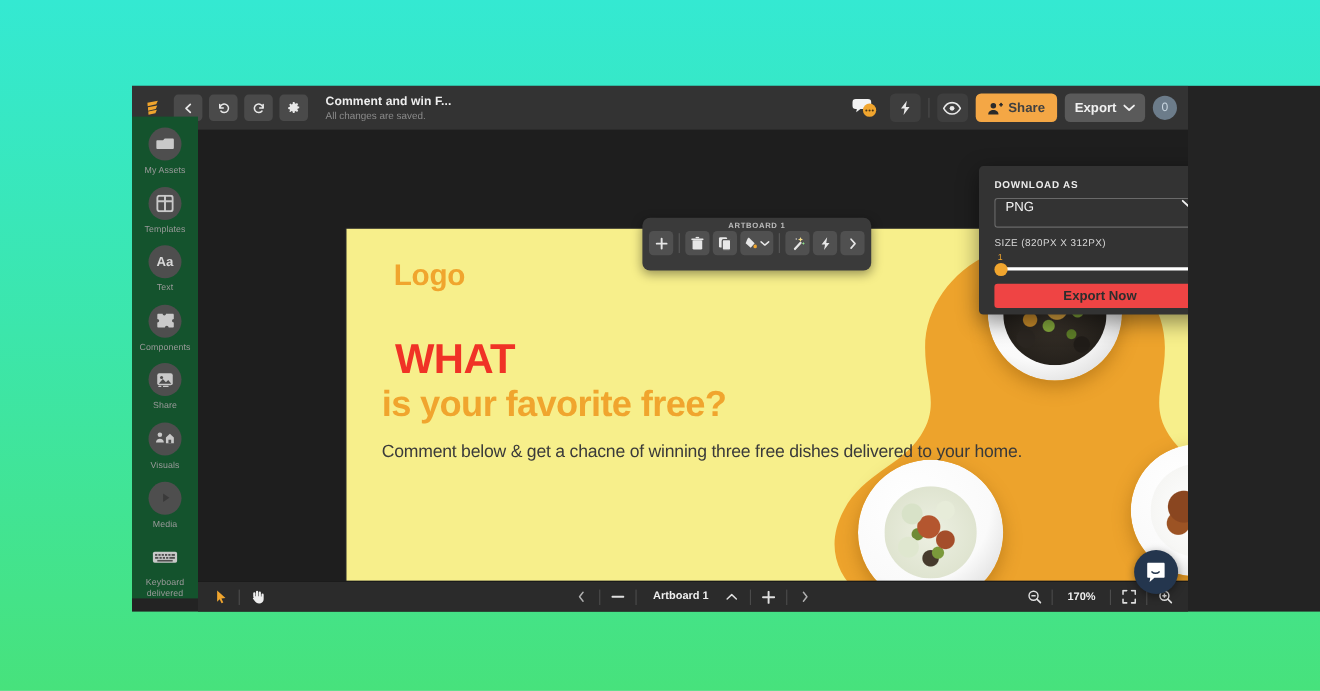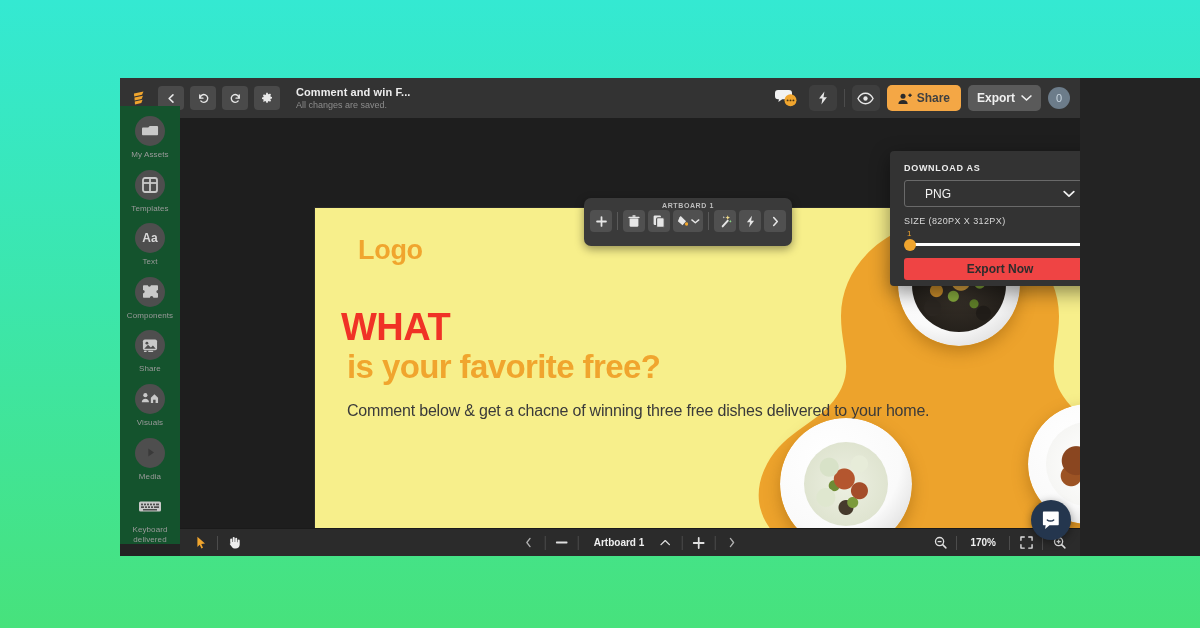--- a/index.html
+++ b/index.html
@@ -104,21 +104,21 @@
   
   #artboard {
     position:absolute; left:135px; top:90px; width:873px; height:332px;
     background:#F7EF8B; overflow:hidden; box-shadow:0 0 0 1px #2a2a2a;
   }
   #logo-text {
     position:absolute; left:43px; top:27px; color:#F0A52E;
     font-size:27px; font-weight:bold; letter-spacing:-.3px;
   }
   #head1 {
-    position:absolute; left:26px; top:100px; color:#F03226;
+    position:absolute; left:44px; top:100px; color:#F03226;
     font-size:38px; font-weight:bold; letter-spacing:-.5px; line-height:1;
   }
   #head2 {
     position:absolute; left:32px; top:142px; color:#F0A52E;
     font-size:33px; font-weight:bold; letter-spacing:-.6px; line-height:1;
   }
   #body-copy {
     position:absolute; left:32px; top:192px; color:#3A3A3A;
     font-size:16px; line-height:1.32; letter-spacing:-.2px;
   }
@@ -133,22 +133,22 @@
   #export-panel {
     position:absolute; left:710px; top:33px; width:220px; height:135px;
     background:#333333; border-radius:4px; padding:12px 14px;
     box-shadow:0 6px 20px rgba(0,0,0,.45); z-index:9;
   }
   #dl-label {
     color:#EDEDED; font-size:9px; font-weight:bold; letter-spacing:.7px;
   }
   #format-select {
     margin-top:7px; height:27px; border:1px solid #6A6A6A; border-radius:3px;
-    display:flex; align-items:center; justify-content:space-between;
-    padding:0 20px; color:#F2F2F2; font-size:12px; cursor:pointer;
+    display:flex; align-items:flex-start; justify-content:space-between;
+    padding:0 9px; color:#F2F2F2; font-size:12px; cursor:pointer;
   }
   #size-label {
     color:#D8D8D8; font-size:9px; letter-spacing:.4px; margin-top:9px;
   }
   #slider-val { color:#F0A52E; font-size:8px; margin-top:3px; margin-left:3px; }
   #slider-wrap { position:relative; height:10px; margin-top:1px; }
   #slider-track {
     position:absolute; left:6px; right:0; top:4px; height:3px;
     background:#FFFFFF; border-radius:2px;
   }

